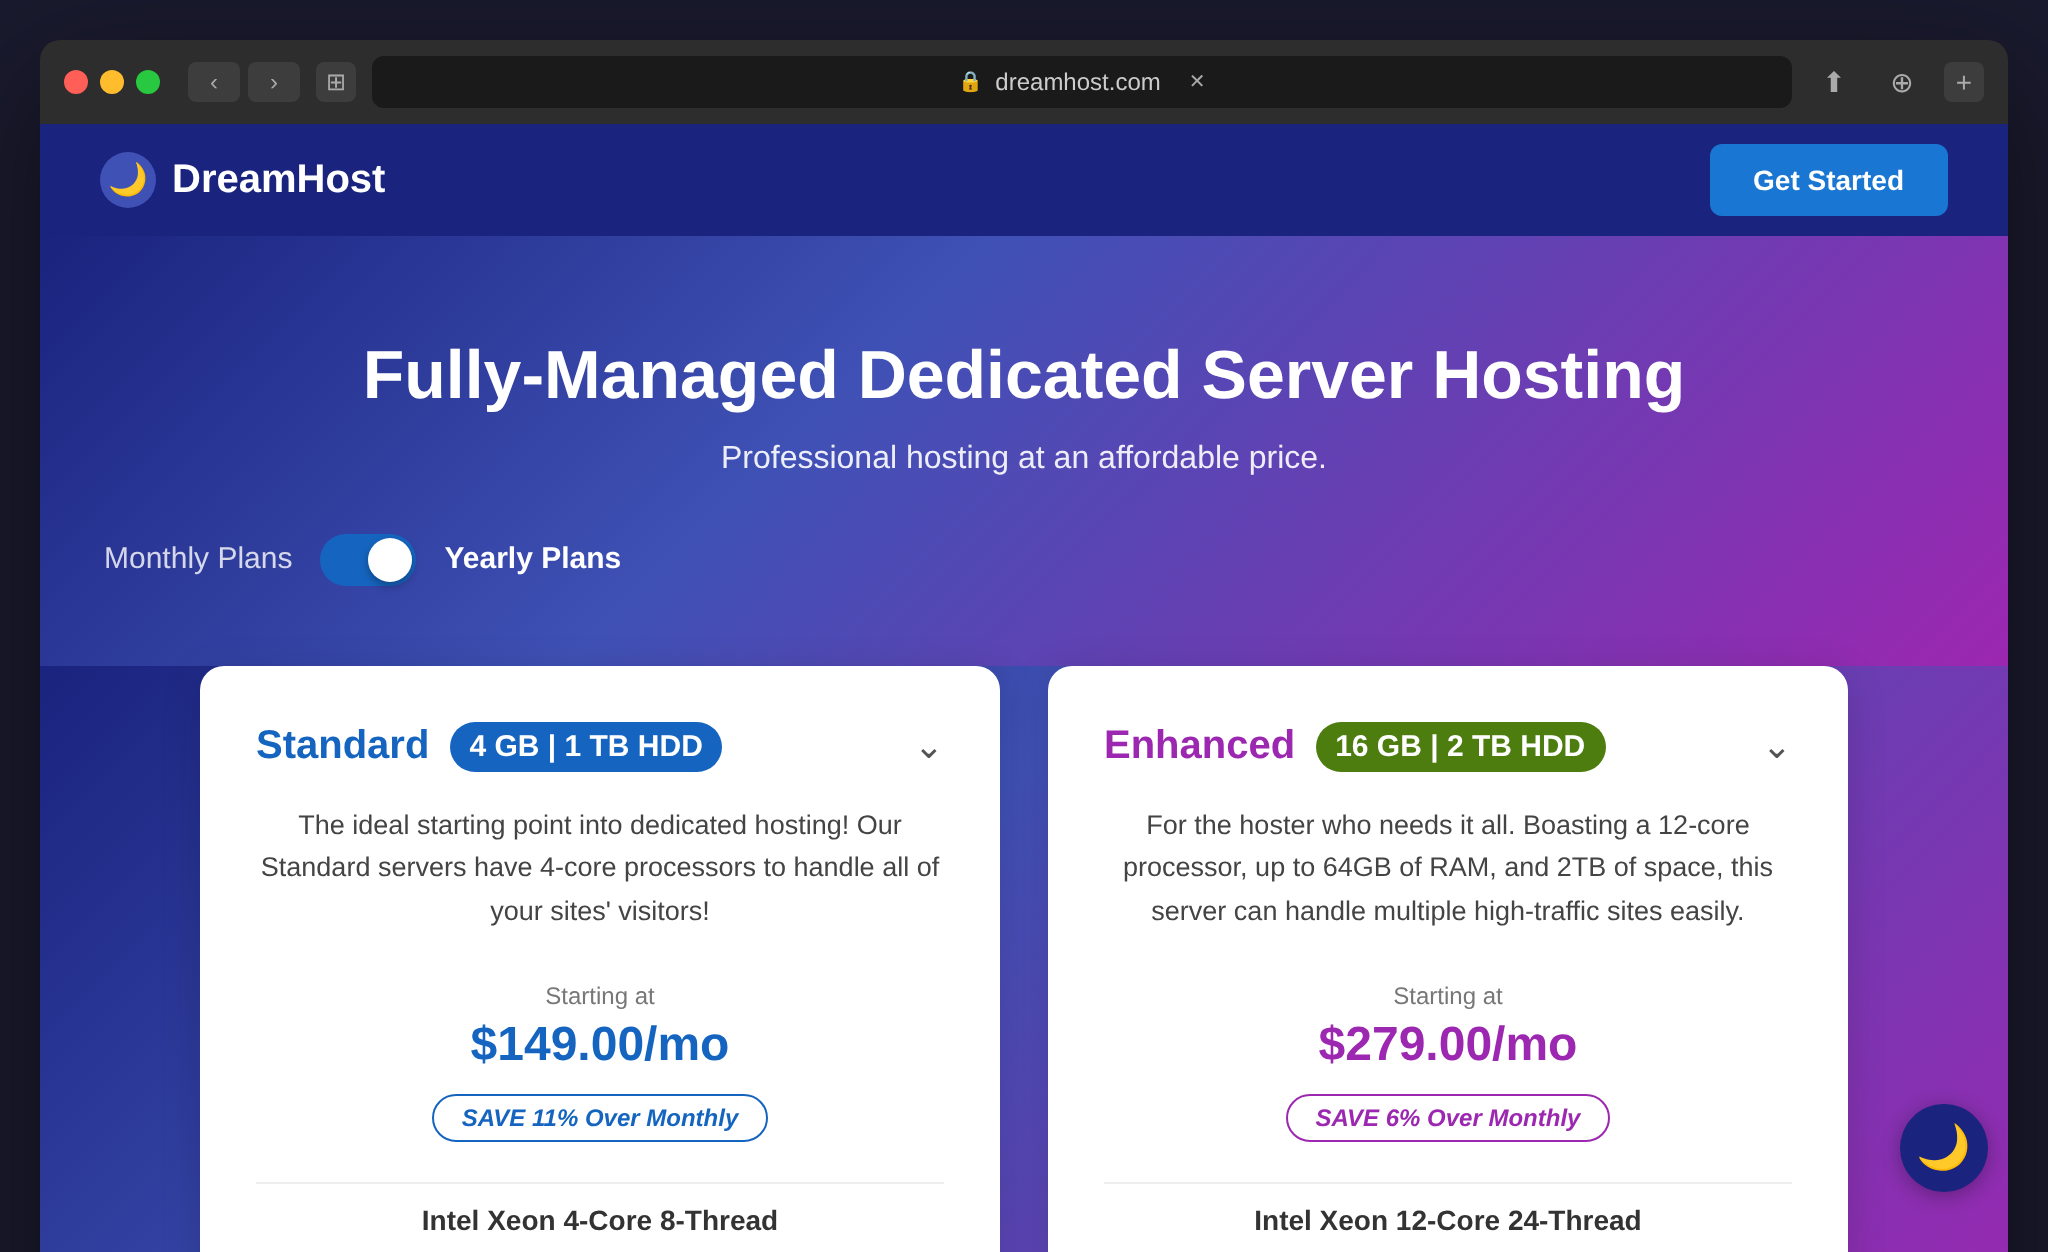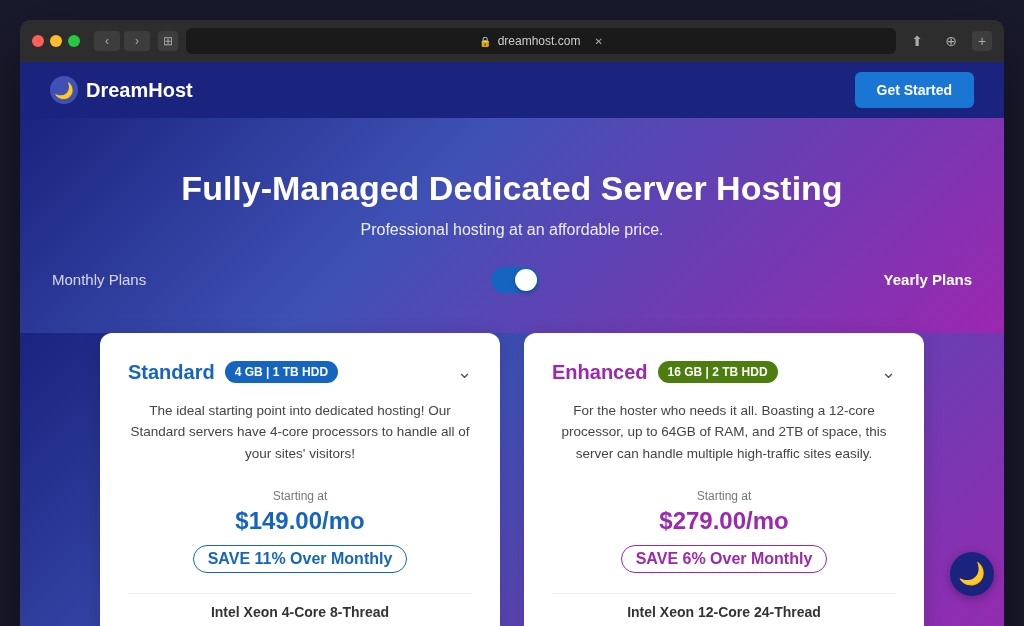--- a/index.html
+++ b/index.html
@@ -174,21 +174,21 @@
       line-height: 1.2;
     }
     .hero p {
       font-size: 16px;
       opacity: 0.9;
       margin-bottom: 28px;
     }
     .plan-toggle {
       display: flex;
       align-items: center;
-      justify-content: space-between;
+      justify-content: flex-start;
       gap: 14px;
       font-size: 15px;
     }
     .toggle-label {
       color: rgba(255,255,255,0.8);
     }
     .toggle-label.active {
       color: white;
       font-weight: 600;
     }
@@ -238,21 +238,21 @@
     }
     .card-title {
       font-size: 20px;
       font-weight: 700;
     }
     .card-title.standard { color: #1565c0; }
     .card-title.enhanced { color: #9c27b0; }
     .specs-badge {
       padding: 4px 10px;
       border-radius: 20px;
-      font-size: 12px;
+      font-size: 15px;
       font-weight: 700;
       color: white;
     }
     .specs-badge.standard { background: #1565c0; }
     .specs-badge.enhanced { background: #4d7c0f; }
     .chevron-down {
       color: #555;
       font-size: 18px;
       cursor: pointer;
     }
@@ -278,22 +278,23 @@
     }
     .price.enhanced { color: #9c27b0; }
     .save-badge {
       display: block;
       margin: 0 auto 20px;
       text-align: center;
       width: fit-content;
       border: 1.5px solid;
       border-radius: 20px;
       padding: 4px 14px;
-      font-size: 16px;
+      font-size: 12px;
       font-weight: 600;
+      font-style: italic;
     }
     .save-badge.standard { border-color: #1565c0; color: #1565c0; }
     .save-badge.enhanced { border-color: #9c27b0; color: #9c27b0; }
     .specs-list {
       list-style: none;
       text-align: center;
     }
     .specs-list li {
       padding: 10px 0;
       font-size: 14px;

